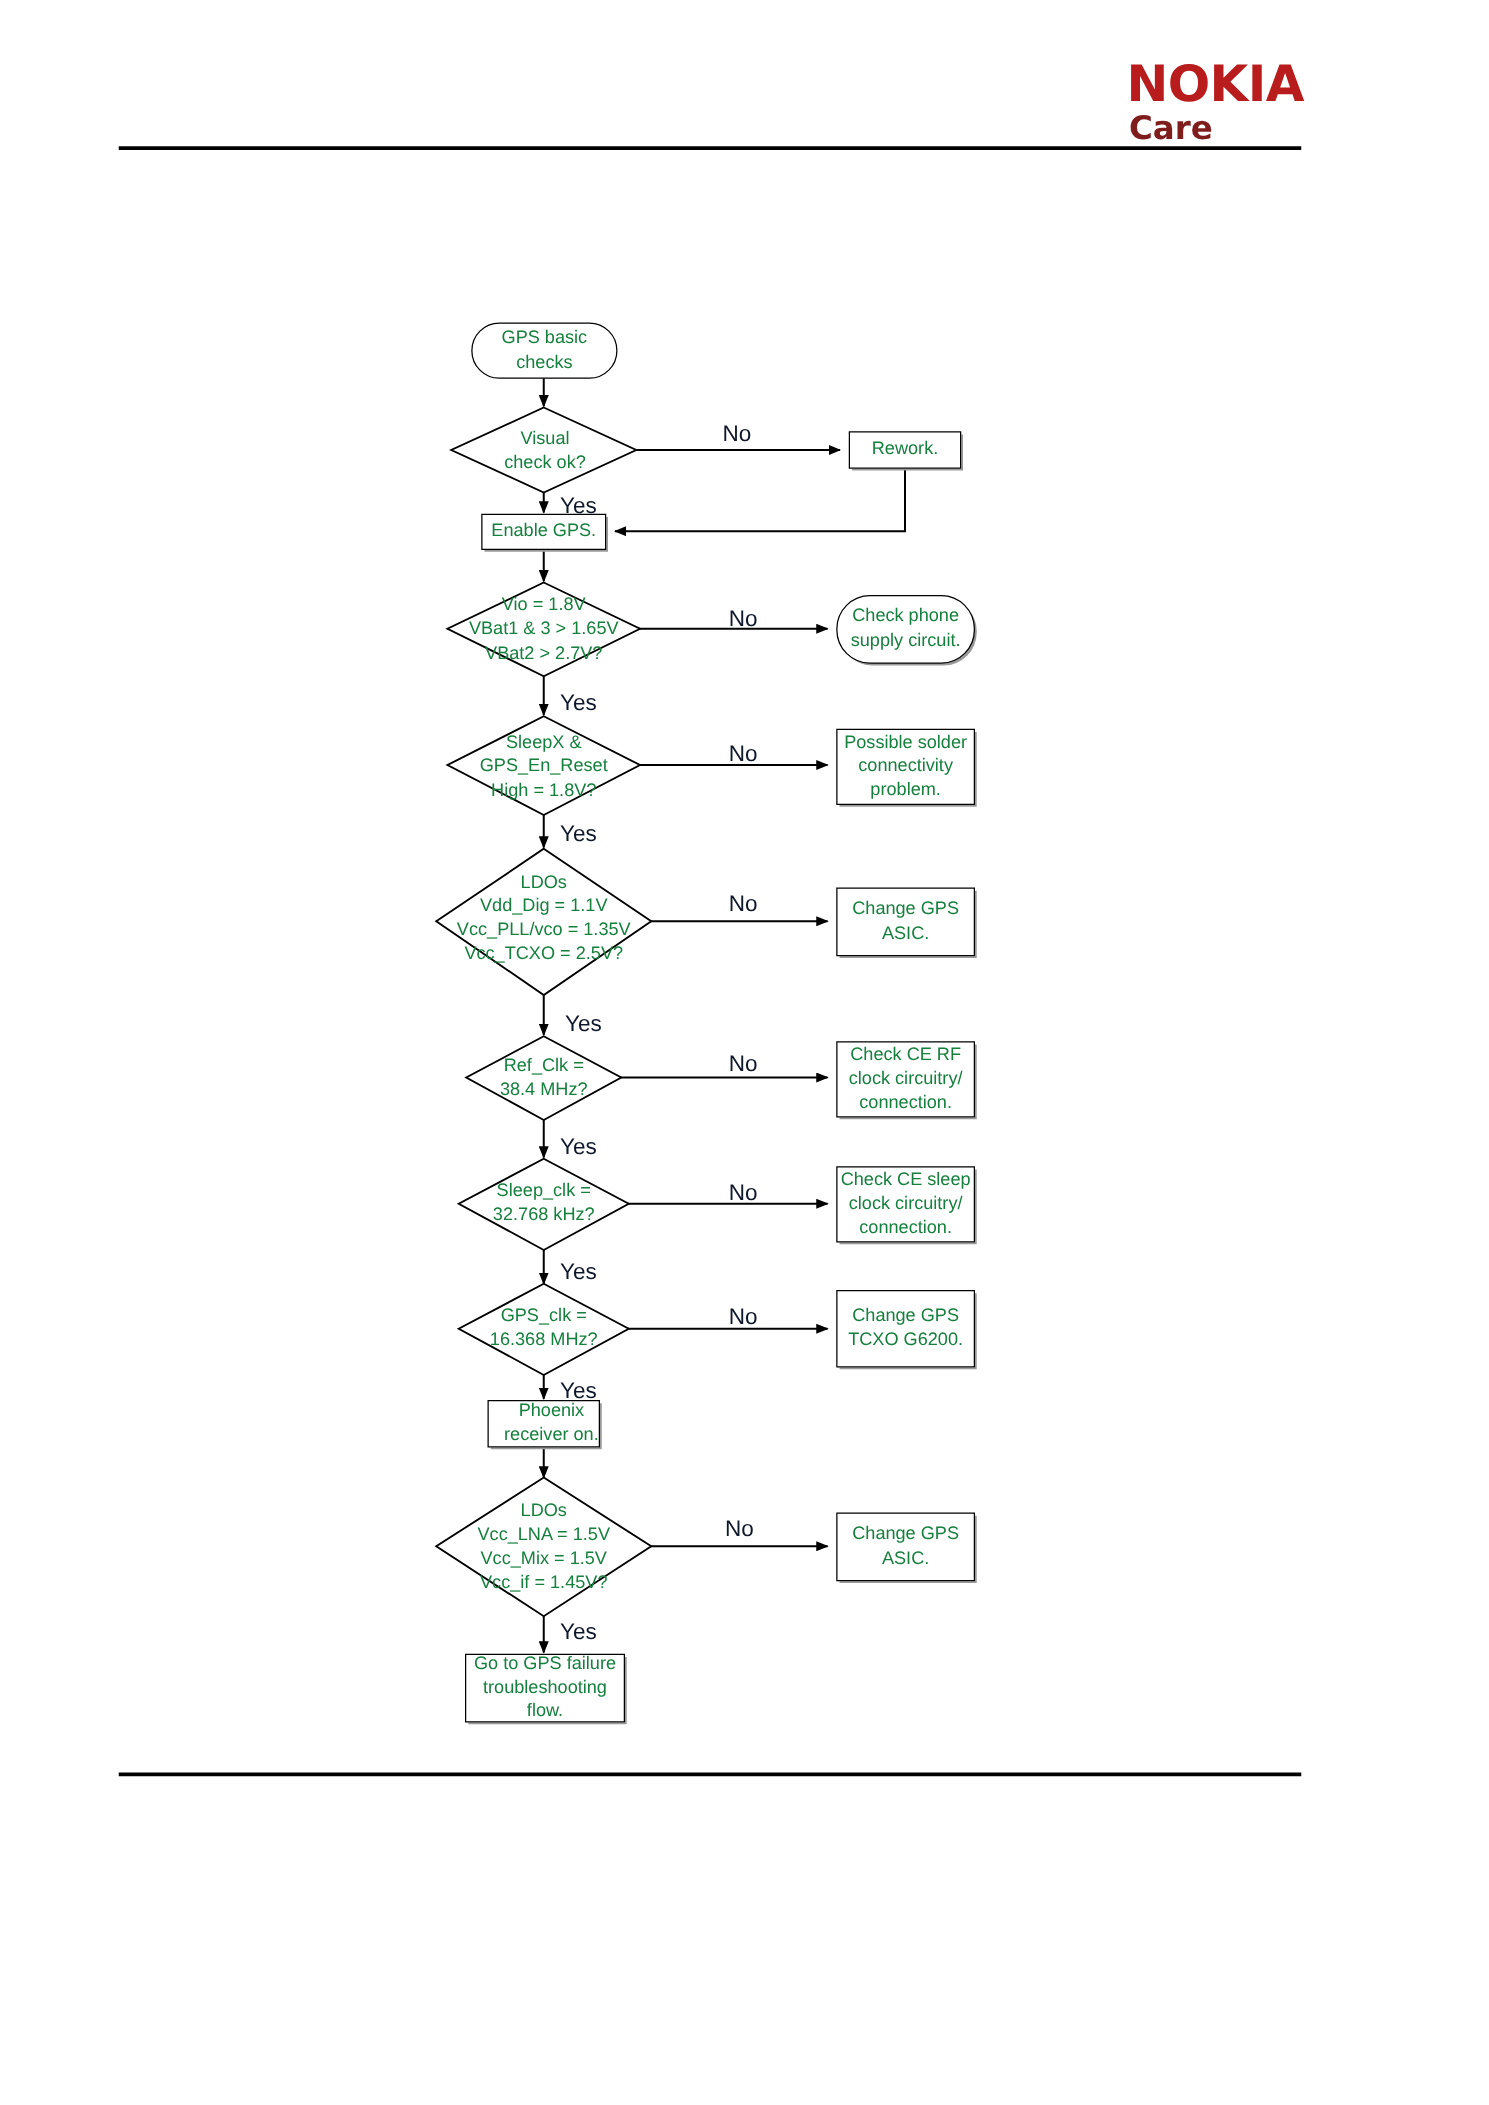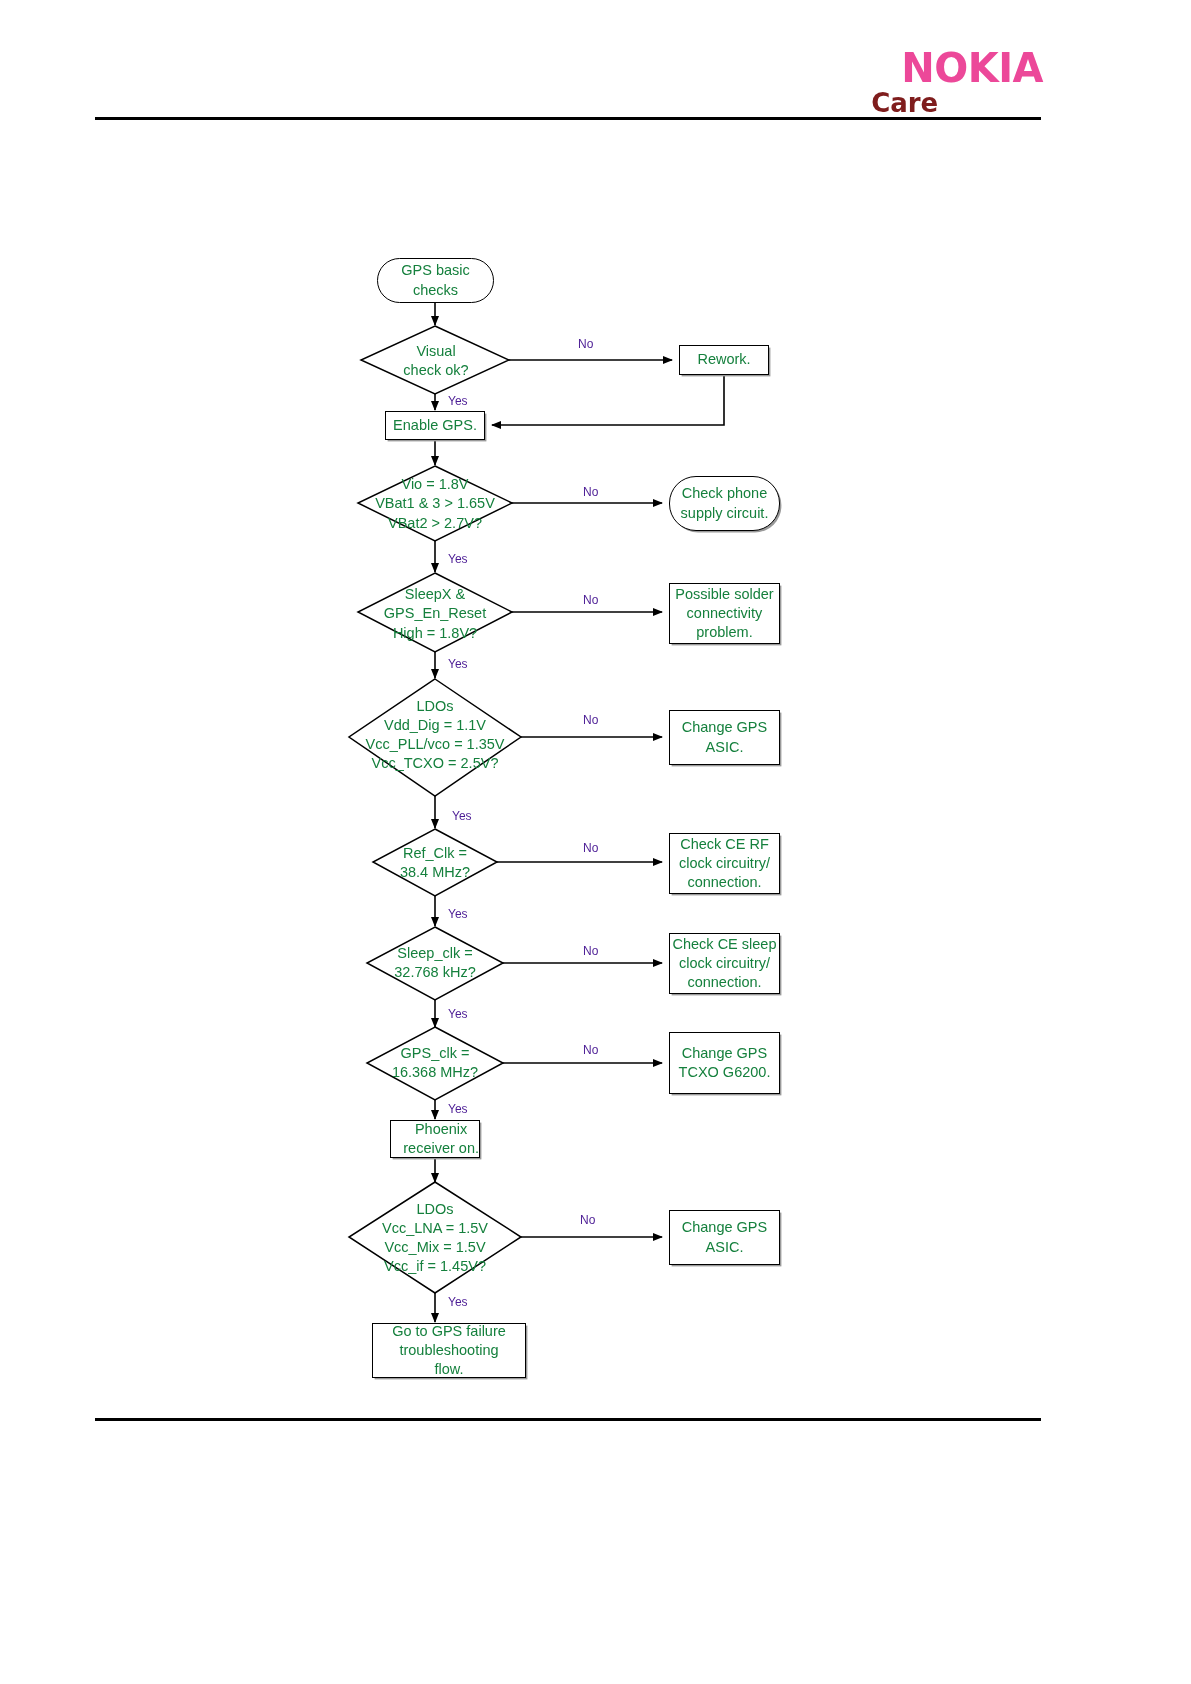--- a/index.html
+++ b/index.html
@@ -28,23 +28,22 @@
     right: 148px;
     top: 48px;
     text-align: left;
     line-height: 1;
   }
   .brand-nokia {
     font-family: "DejaVu Sans", sans-serif;
     font-size: 40px;
     font-weight: bold;
     letter-spacing: -0.5px;
-    color: #ec4899;
+    color: #b91c1c;
     display: block;
-    margin-left: 32px;
   }
   .brand-care {
     font-family: "DejaVu Sans", sans-serif;
     font-size: 26px;
     font-weight: bold;
     color: #7f1d1d;
     display: block;
     margin-top: 2px;
     margin-left: 2px;
   }
@@ -110,22 +109,22 @@
   
   .node.decision {
     background: transparent;
     border: none;
     pointer-events: none;
   }
 
   .edge-label {
     position: absolute;
     font-family: "Liberation Sans", sans-serif;
-    font-size: 12px;
-    color: #4c1d95;
+    font-size: 18px;
+    color: #0f172a;
     white-space: nowrap;
   }
 </style>
 </head>
 <body>
 
 <div class="page-header">
   <div class="brand">
     <span class="brand-nokia">NOKIA</span>
     <span class="brand-care">Care</span>
@@ -292,21 +291,21 @@
 Vcc_LNA = 1.5V
 Vcc_Mix = 1.5V
 Vcc_if = 1.45V?</span>
   </div>
 
   <div class="node process" style="left:669px; top:1210px; width:111px; height:55px;">
     <span>Change GPS
 ASIC.</span>
   </div>
 
-  <div class="node process" style="left:372px; top:1323px; width:154px; height:55px;">
+  <div class="node process" style="left:372px; top:1323px; width:128px; height:55px;">
     <span>Go to GPS failure
 troubleshooting
 flow.</span>
   </div>
 
   <div class="edge-label" style="left:578px; top:337px;">No</div>
   <div class="edge-label" style="left:448px; top:394px;">Yes</div>
 
   <div class="edge-label" style="left:583px; top:485px;">No</div>
   <div class="edge-label" style="left:448px; top:552px;">Yes</div>

